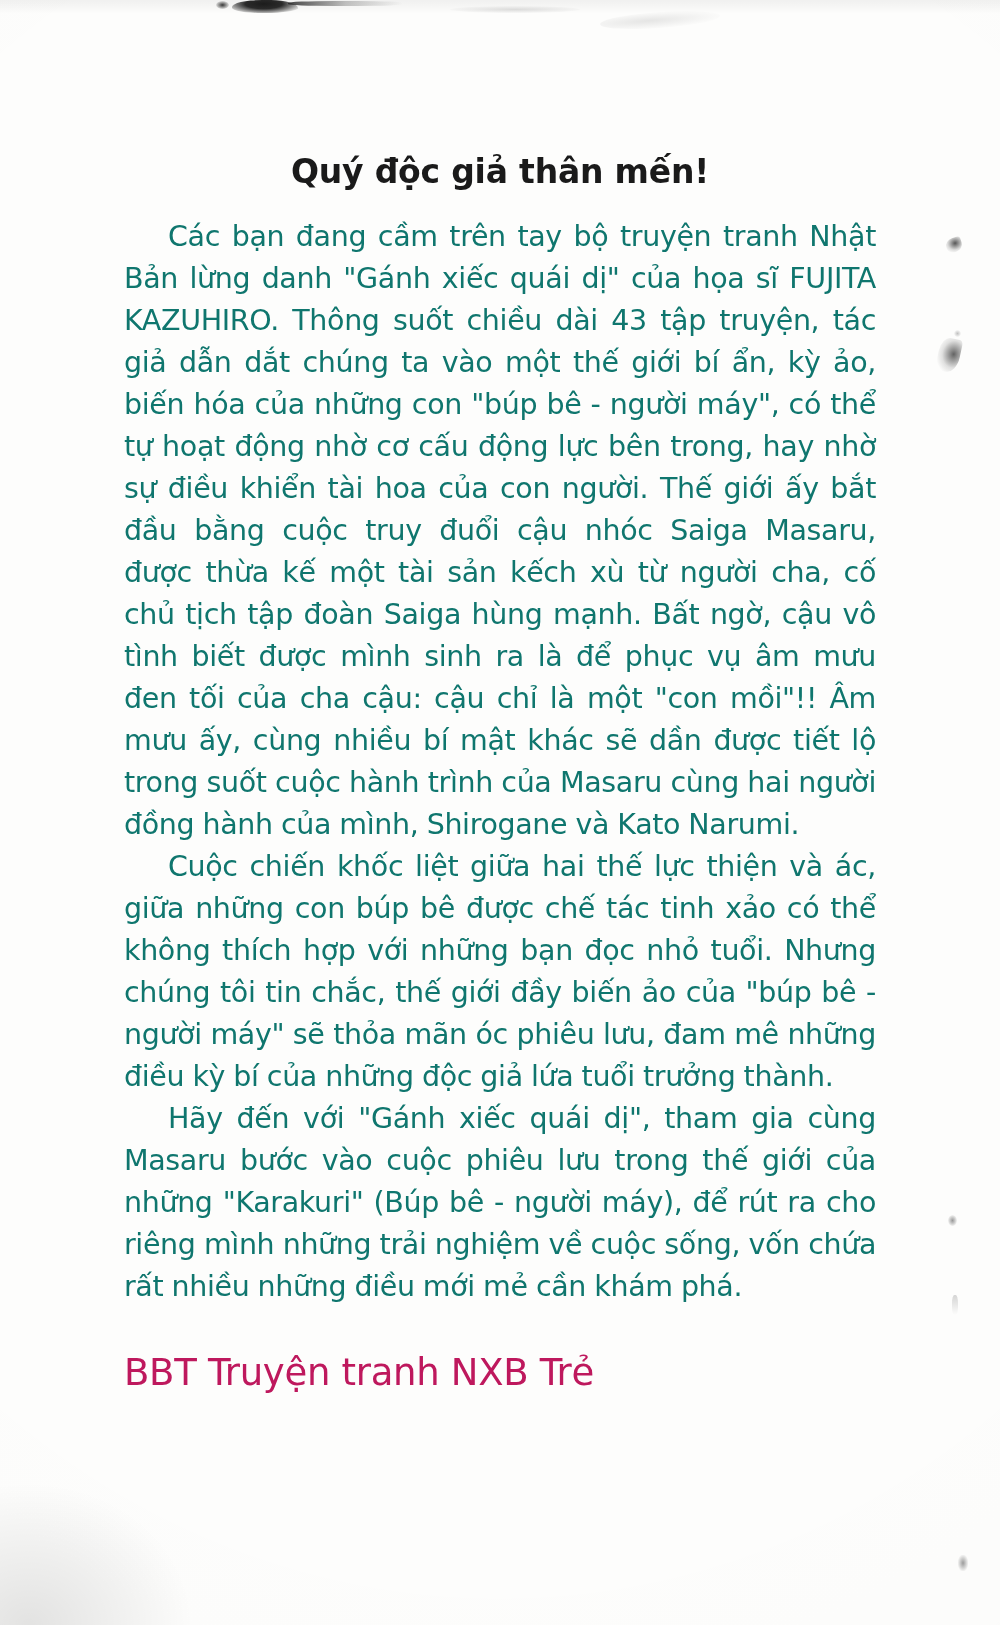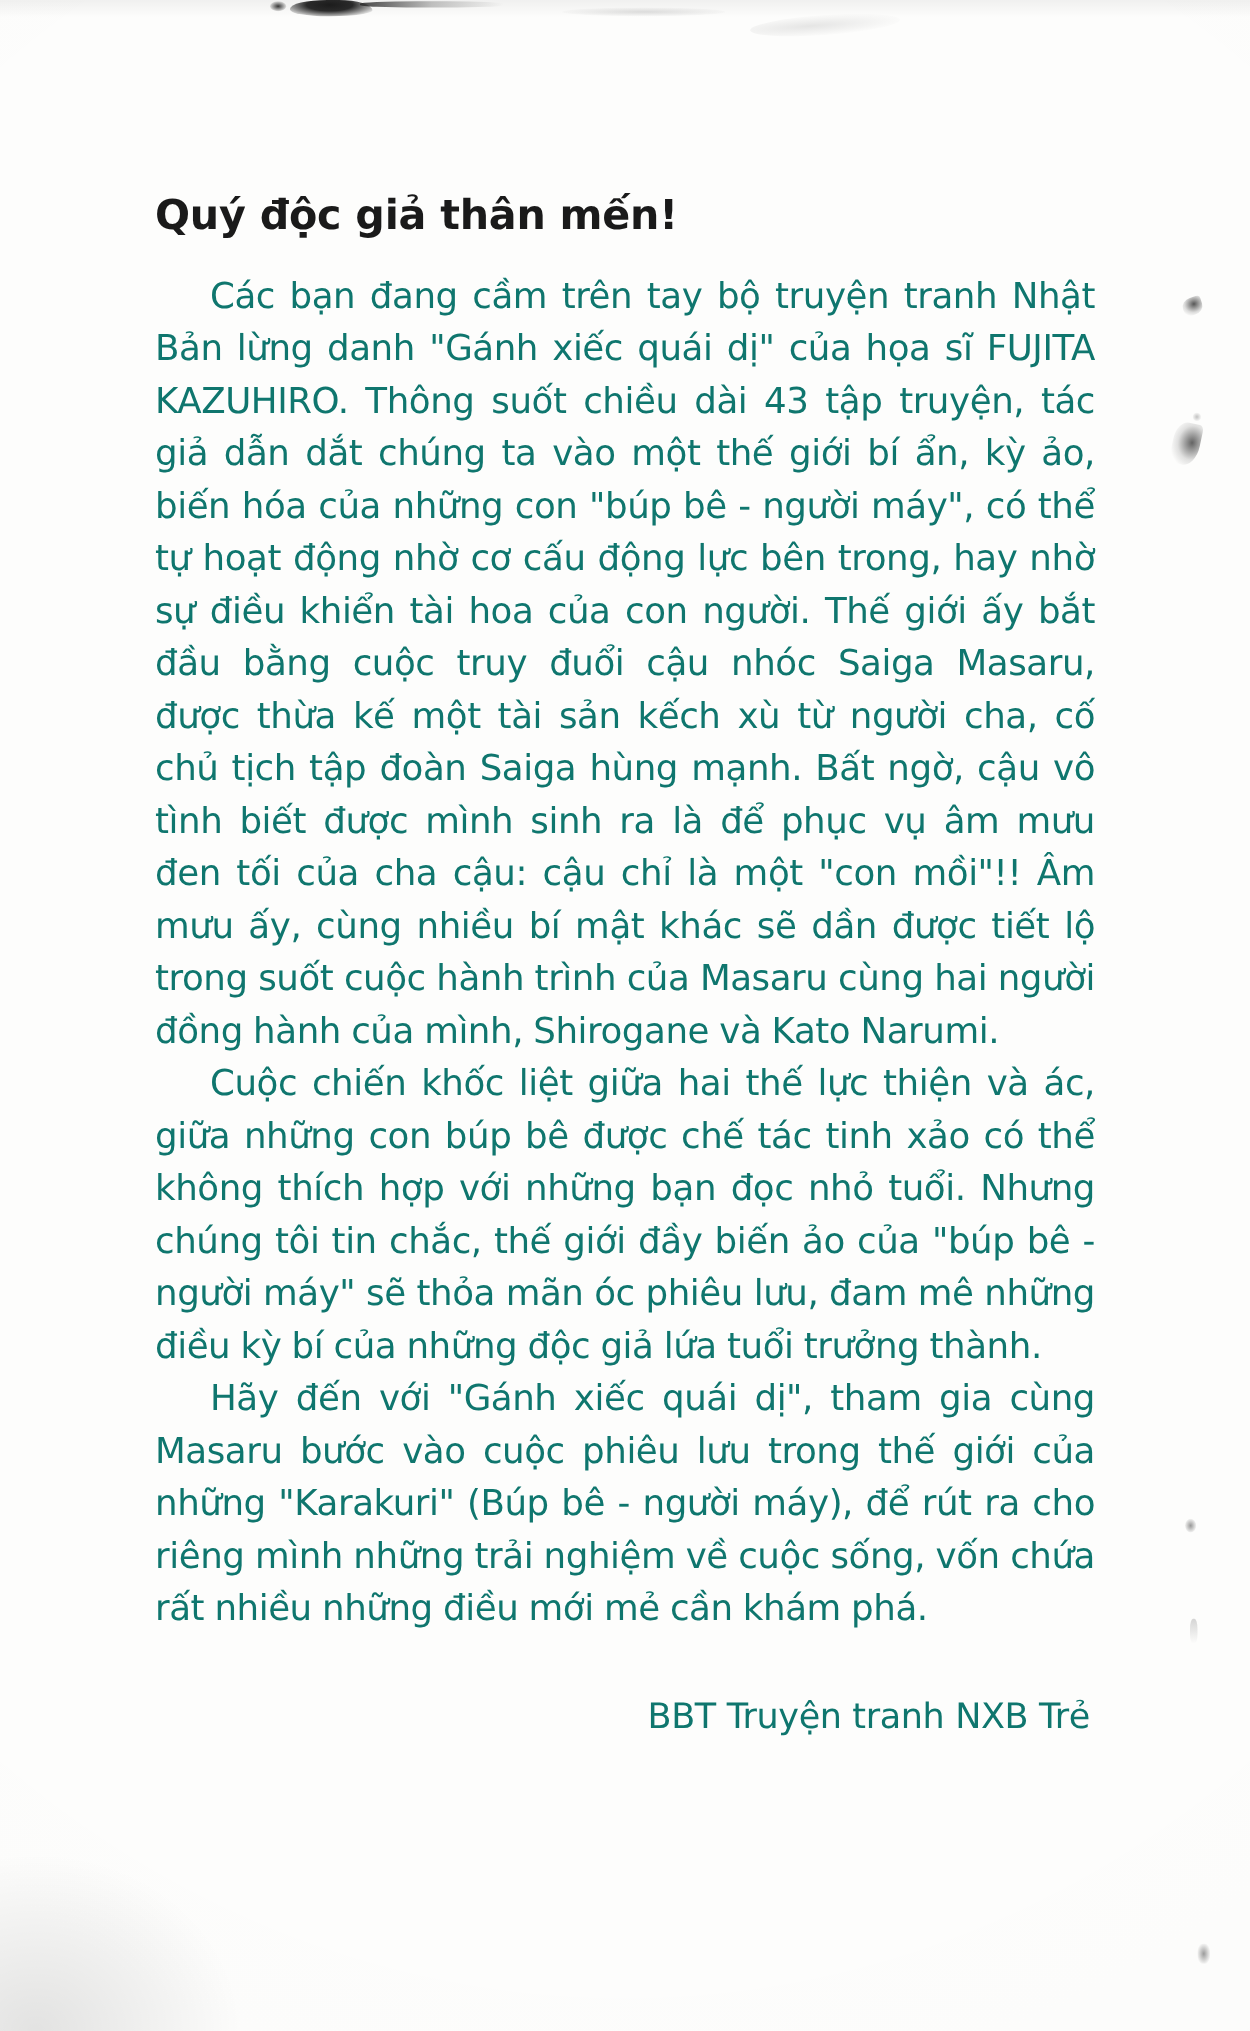--- a/index.html
+++ b/index.html
@@ -151,21 +151,21 @@
   
   .content {
     position: absolute;
     left: 124px;
     top: 0;
     width: 752px;
   }
   .heading {
     margin: 0;
     padding-top: 152px;
-    text-align: left;
+    text-align: center;
     font-family: "DejaVu Sans", sans-serif;
     font-weight: 700;
     font-size: 33px;
     line-height: 40px;
     color: #1a1a1a;
     letter-spacing: -0.2px;
   }
   .body-block {
     margin-top: 24px;
   }
@@ -180,26 +180,26 @@
     text-indent: 44px;
     letter-spacing: -0.35px;
     word-spacing: -0.5px;
   }
   p.para:last-of-type {
     text-align-last: left;
   }
   .signature {
     margin: 0;
     padding-top: 46px;
-    text-align: right;
+    text-align: left;
     padding-right: 4px;
     font-family: "DejaVu Sans", sans-serif;
-    font-size: 28px;
+    font-size: 37px;
     line-height: 38px;
-    color: #0f766e;
+    color: #be185d;
     letter-spacing: -0.3px;
   }
 </style>
 </head>
 <body>
 
 <div class="page">
 
   <div class="paper-tone"></div>
   <div class="scan-shadow-top"></div>

